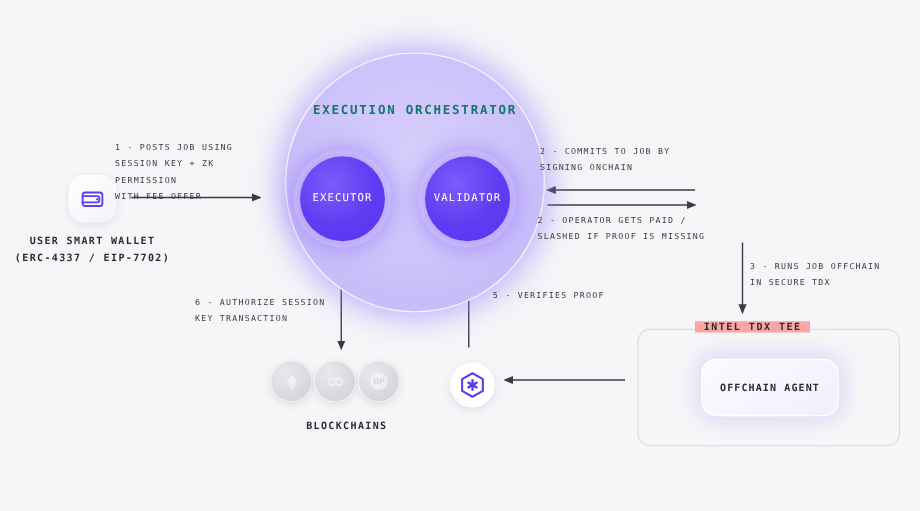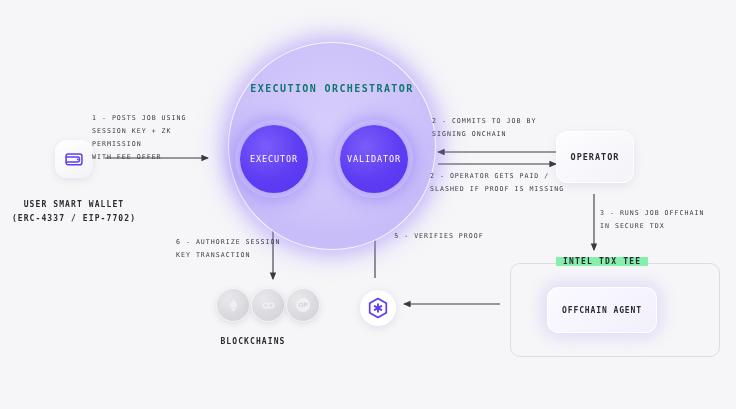--- a/index.html
+++ b/index.html
@@ -47,33 +47,33 @@
   .card{
     background:linear-gradient(145deg,#fdfdff 0%,#f3f2f8 100%);
     border-radius:12px;
     box-shadow:0 3px 10px rgba(120,110,170,.13), 0 0 0 1px rgba(255,255,255,.9) inset;
     display:flex;align-items:center;justify-content:center;
   }
   .card-operator{left:556px;top:131px;width:78px;height:52px;}
   .card-operator span{font-size:8.5px;letter-spacing:1px;color:#2b2b33;font-weight:700;}
 
   .card-agent{
-    left:547px;top:287px;width:110px;height:46px;
+    left:561px;top:287px;width:110px;height:46px;
     background:linear-gradient(145deg,#fbfaff 0%,#f2effc 100%);
     box-shadow:0 0 16px 5px rgba(150,125,248,.22), 0 0 0 1px rgba(255,255,255,.9) inset;
   }
   .card-agent span{font-size:8px;letter-spacing:.9px;color:#2b2b33;font-weight:700;}
 
   
   .tee-box{
     left:510px;top:263px;width:208px;height:92px;
     border:1px solid #dcdce4;border-radius:10px;background:transparent;
   }
   .tee-legend{
-    left:556px;top:257px;background:#86efac;padding:0 7px;
+    left:556px;top:257px;background:#fca5a5;padding:0 7px;
     font-size:8px;letter-spacing:1.2px;color:#2b2b33;font-weight:700;
   }
 
   
   .chip{
     border-radius:50%;
     display:flex;align-items:center;justify-content:center;
   }
   .chip-wallet{
     left:55px;top:140px;width:38px;height:38px;
@@ -89,37 +89,37 @@
   .chain{
     width:34px;height:34px;top:288px;
     background:radial-gradient(circle at 36% 30%, #e8e8ec 0%, #d8d8de 60%, #cfcfd6 100%);
     box-shadow:0 2px 6px rgba(120,120,140,.18), 0 0 0 1px rgba(255,255,255,.7) inset;
   }
   .chain-1{left:216px;} .chain-2{left:251px;} .chain-3{left:286px;}
 
   
   .lbl{
     color:#2b2b33;font-size:8px;letter-spacing:1.1px;line-height:14px;font-weight:700;
-    text-align:center;white-space:pre-line;margin-top:12px;
+    text-align:center;white-space:pre-line;
   }
   .lbl-step{
     color:#3a3a44;font-size:6.6px;letter-spacing:1px;line-height:13px;font-weight:400;
     text-align:left;white-space:pre-line;
   }
 
   .lbl-wallet{left:0px;top:186px;width:148px;}
-  .lbl-blockchains{left:196px;top:323px;width:114px;}
+  .lbl-blockchains{left:196px;top:334px;width:114px;text-align:right;}
 
   .step1{left:92px;top:112px;width:130px;}
   .step2{left:432px;top:115px;width:130px;}
   .step7{left:430px;top:170px;width:138px;}
   .step3{left:600px;top:207px;width:124px;}
   .step4{left:392px;top:318px;width:132px;}
   .step5{left:383px;top:230px;width:112px;text-align:center;}
-  .step6{left:176px;top:236px;width:130px;}
+  .step6{left:156px;top:236px;width:130px;}
 
   
   .arrow-svg{position:absolute;left:0;top:0;width:736px;height:409px;pointer-events:none;}
 </style>
 </head>
 <body>
 
 <div id="stage">
 
   <svg class="arrow-svg" viewBox="0 0 736 409">
@@ -154,23 +154,20 @@
   <div class="abs chip chip-wallet">
     <svg width="20" height="20" viewBox="0 0 24 24" fill="none" stroke="#5d3cf2" stroke-width="1.8" stroke-linecap="round" stroke-linejoin="round">
       <rect x="2.5" y="6" width="19" height="13" rx="2.5"></rect>
       <path d="M2.5 9.5h14a2 2 0 0 1 2 2v2a2 2 0 0 1-2 2h-14"></path>
       <circle cx="16.5" cy="12.5" r="1.1" fill="#5d3cf2" stroke="none"></circle>
     </svg>
   </div>
   <div class="abs lbl lbl-wallet">USER SMART WALLET
 (ERC-4337 / EIP-7702)</div>
 
-  <div class="abs card card-operator">
-    <span>OPERATOR</span>
-  </div>
 
   <div class="abs tee-box"></div>
   <div class="abs tee-legend">INTEL TDX TEE</div>
   <div class="abs card card-agent">
     <span>OFFCHAIN AGENT</span>
   </div>
 
   <div class="abs chip chain chain-1">
     <svg width="15" height="15" viewBox="0 0 24 24">
         <path d="M12 2 L19 12.2 L12 16.2 L5 12.2 Z" fill="#f0f0f3"></path>

